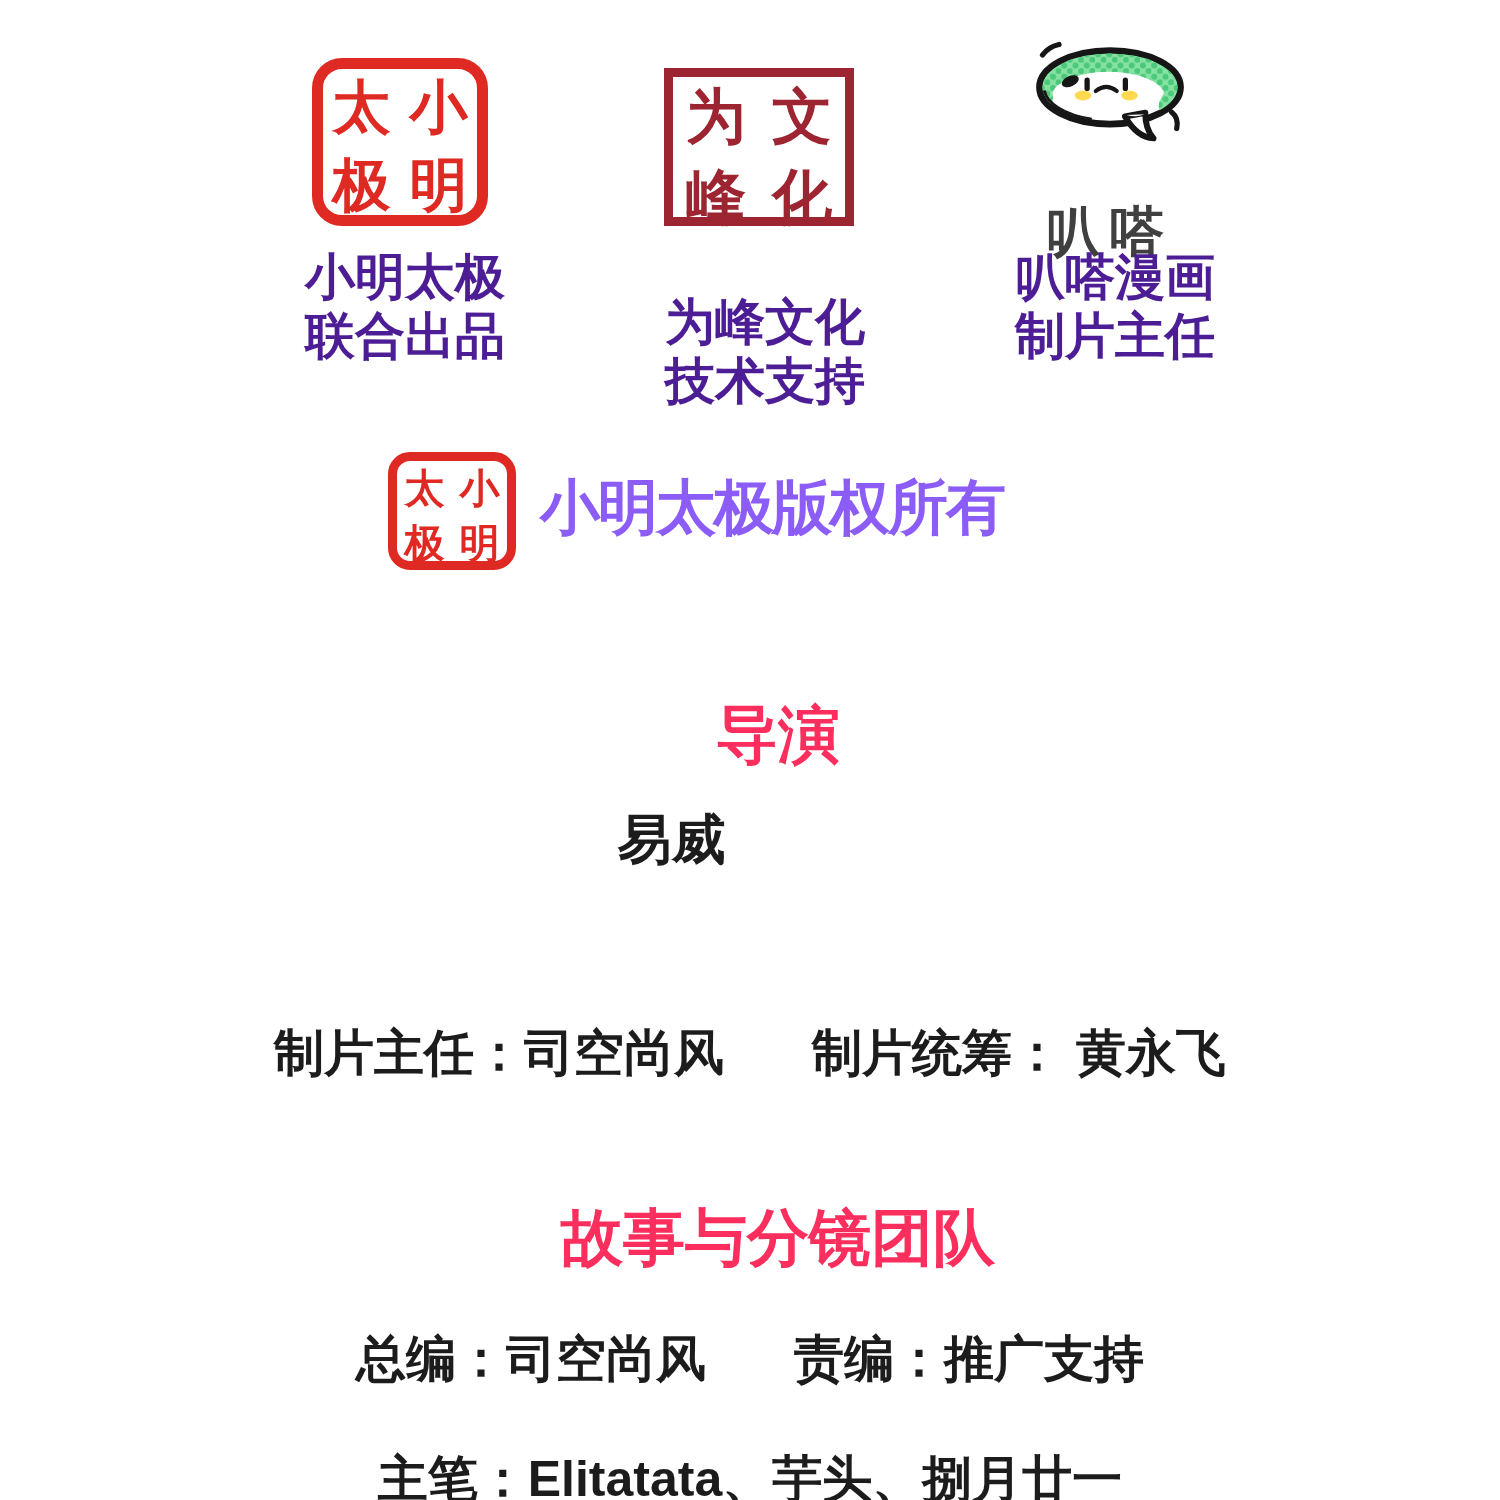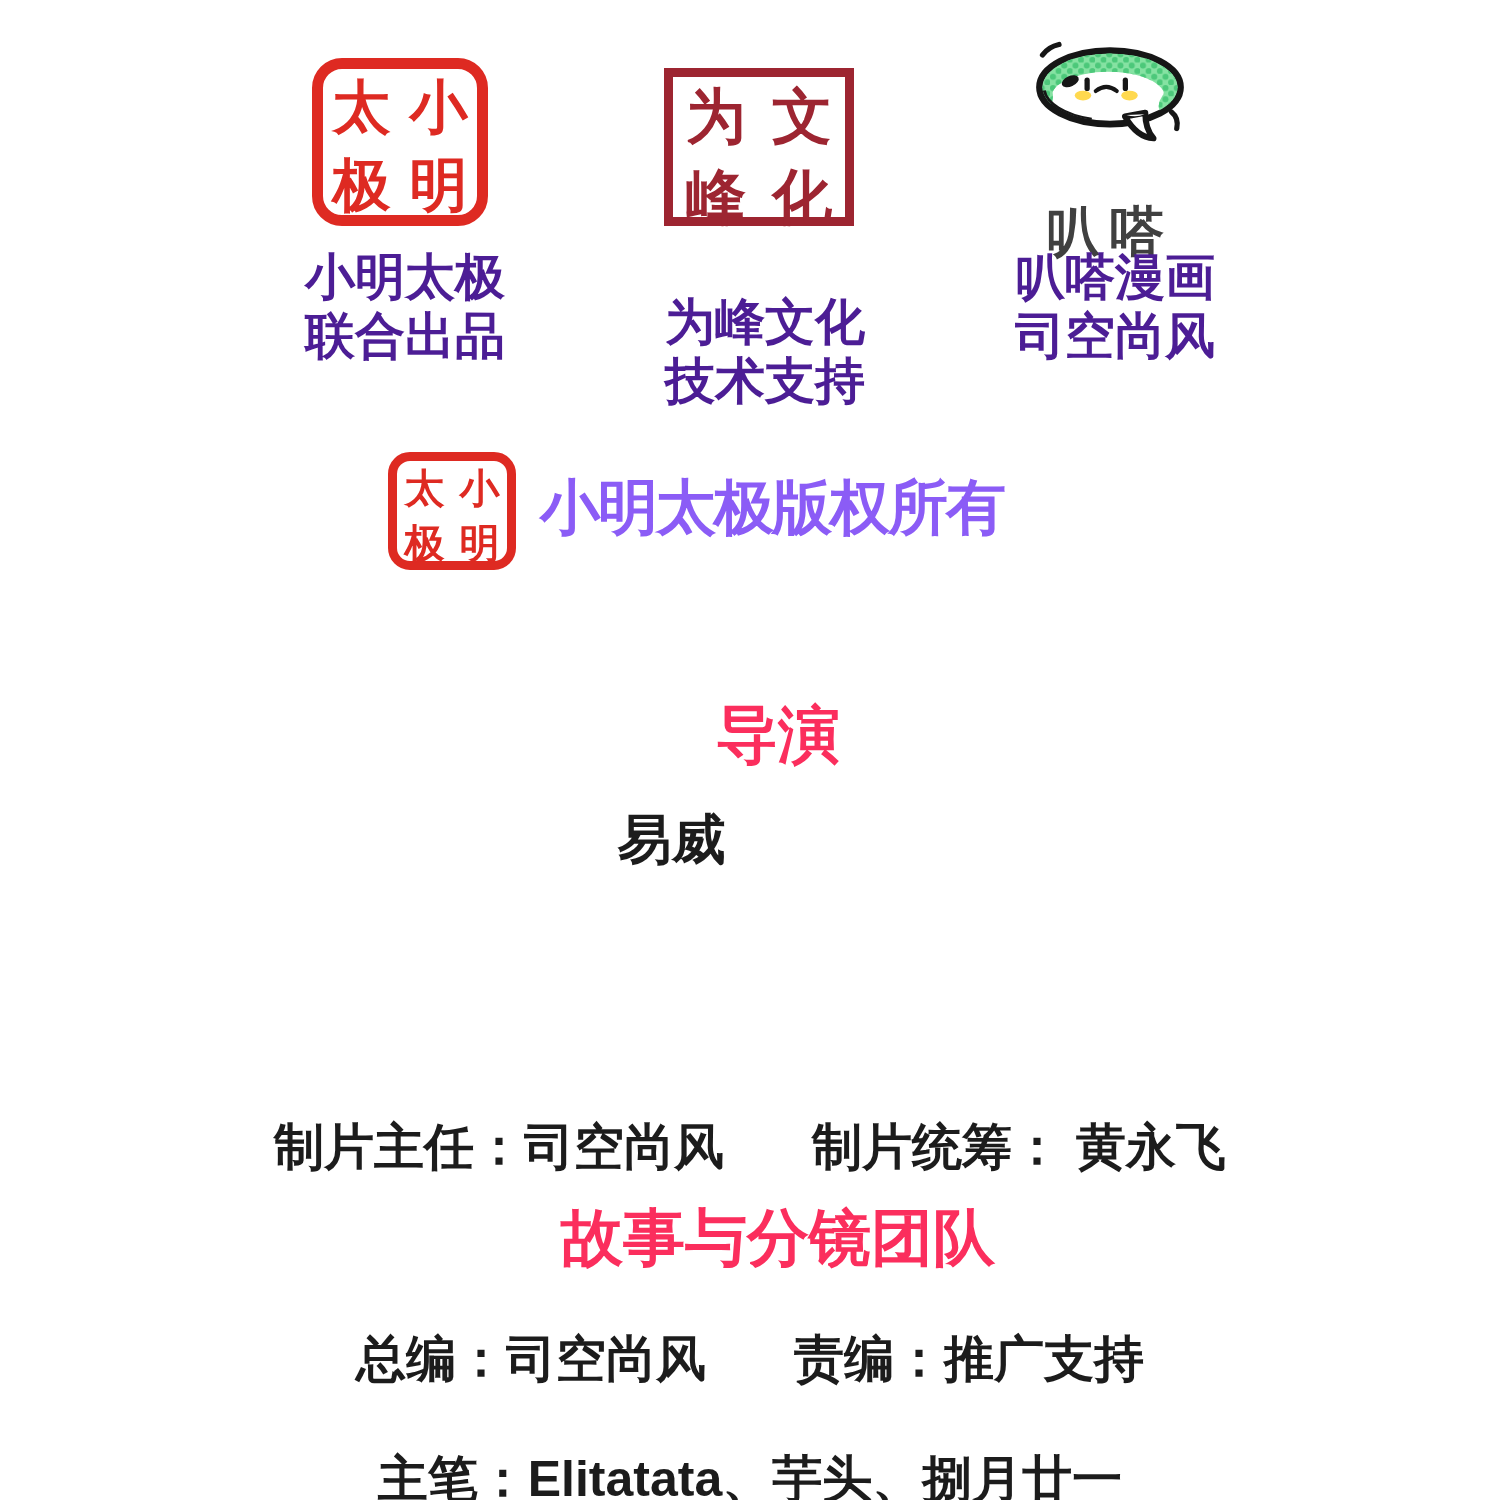--- a/index.html
+++ b/index.html
@@ -54,21 +54,21 @@
   .name-line {
     position:absolute; left:0; width:1343px; text-align:center;
     font-size:54px; font-weight:bold; color:#1c1c1c;
   }
   .roles-row {
     position:absolute; left:0; width:1500px;
     display:flex; justify-content:center;
     font-size:50px; font-weight:bold; color:#1c1c1c; white-space:pre;
   }
   .h-director{ top:693px; } .n-director{ top:804px; }
-  .h-production{ top:930px; } .r-production{ top:1114px; gap:88px;align-items:flex-end; }
+  .h-production{ top:930px; } .r-production{ top:1020px; gap:88px;align-items:flex-end; }
   .h-story{ top:1196px; } .r-story{ top:1326px; gap:88px; }
   .r-artists{ top:1446px; }
 </style>
 </head>
 <body>
 
 <div class="page">
 
   <div class="seal seal-red">
     <span class="pos-tl">太</span>
@@ -123,21 +123,21 @@
   <div class="caption caption-1">
     <div>小明太极</div>
     <div>联合出品</div>
   </div>
   <div class="caption caption-2">
     <div>为峰文化</div>
     <div>技术支持</div>
   </div>
   <div class="caption caption-3">
     <div>叭嗒漫画</div>
-    <div>司空尚风</div>
+    <div>制片主任</div>
   </div>
 
   <div class="seal seal-mini">
     <span class="pos-tl">太</span>
     <span class="pos-bl">极</span>
     <span class="pos-tr">小</span>
     <span class="pos-br">明</span>
   </div>
   <div class="copyright-text">小明太极版权所有</div>
 

